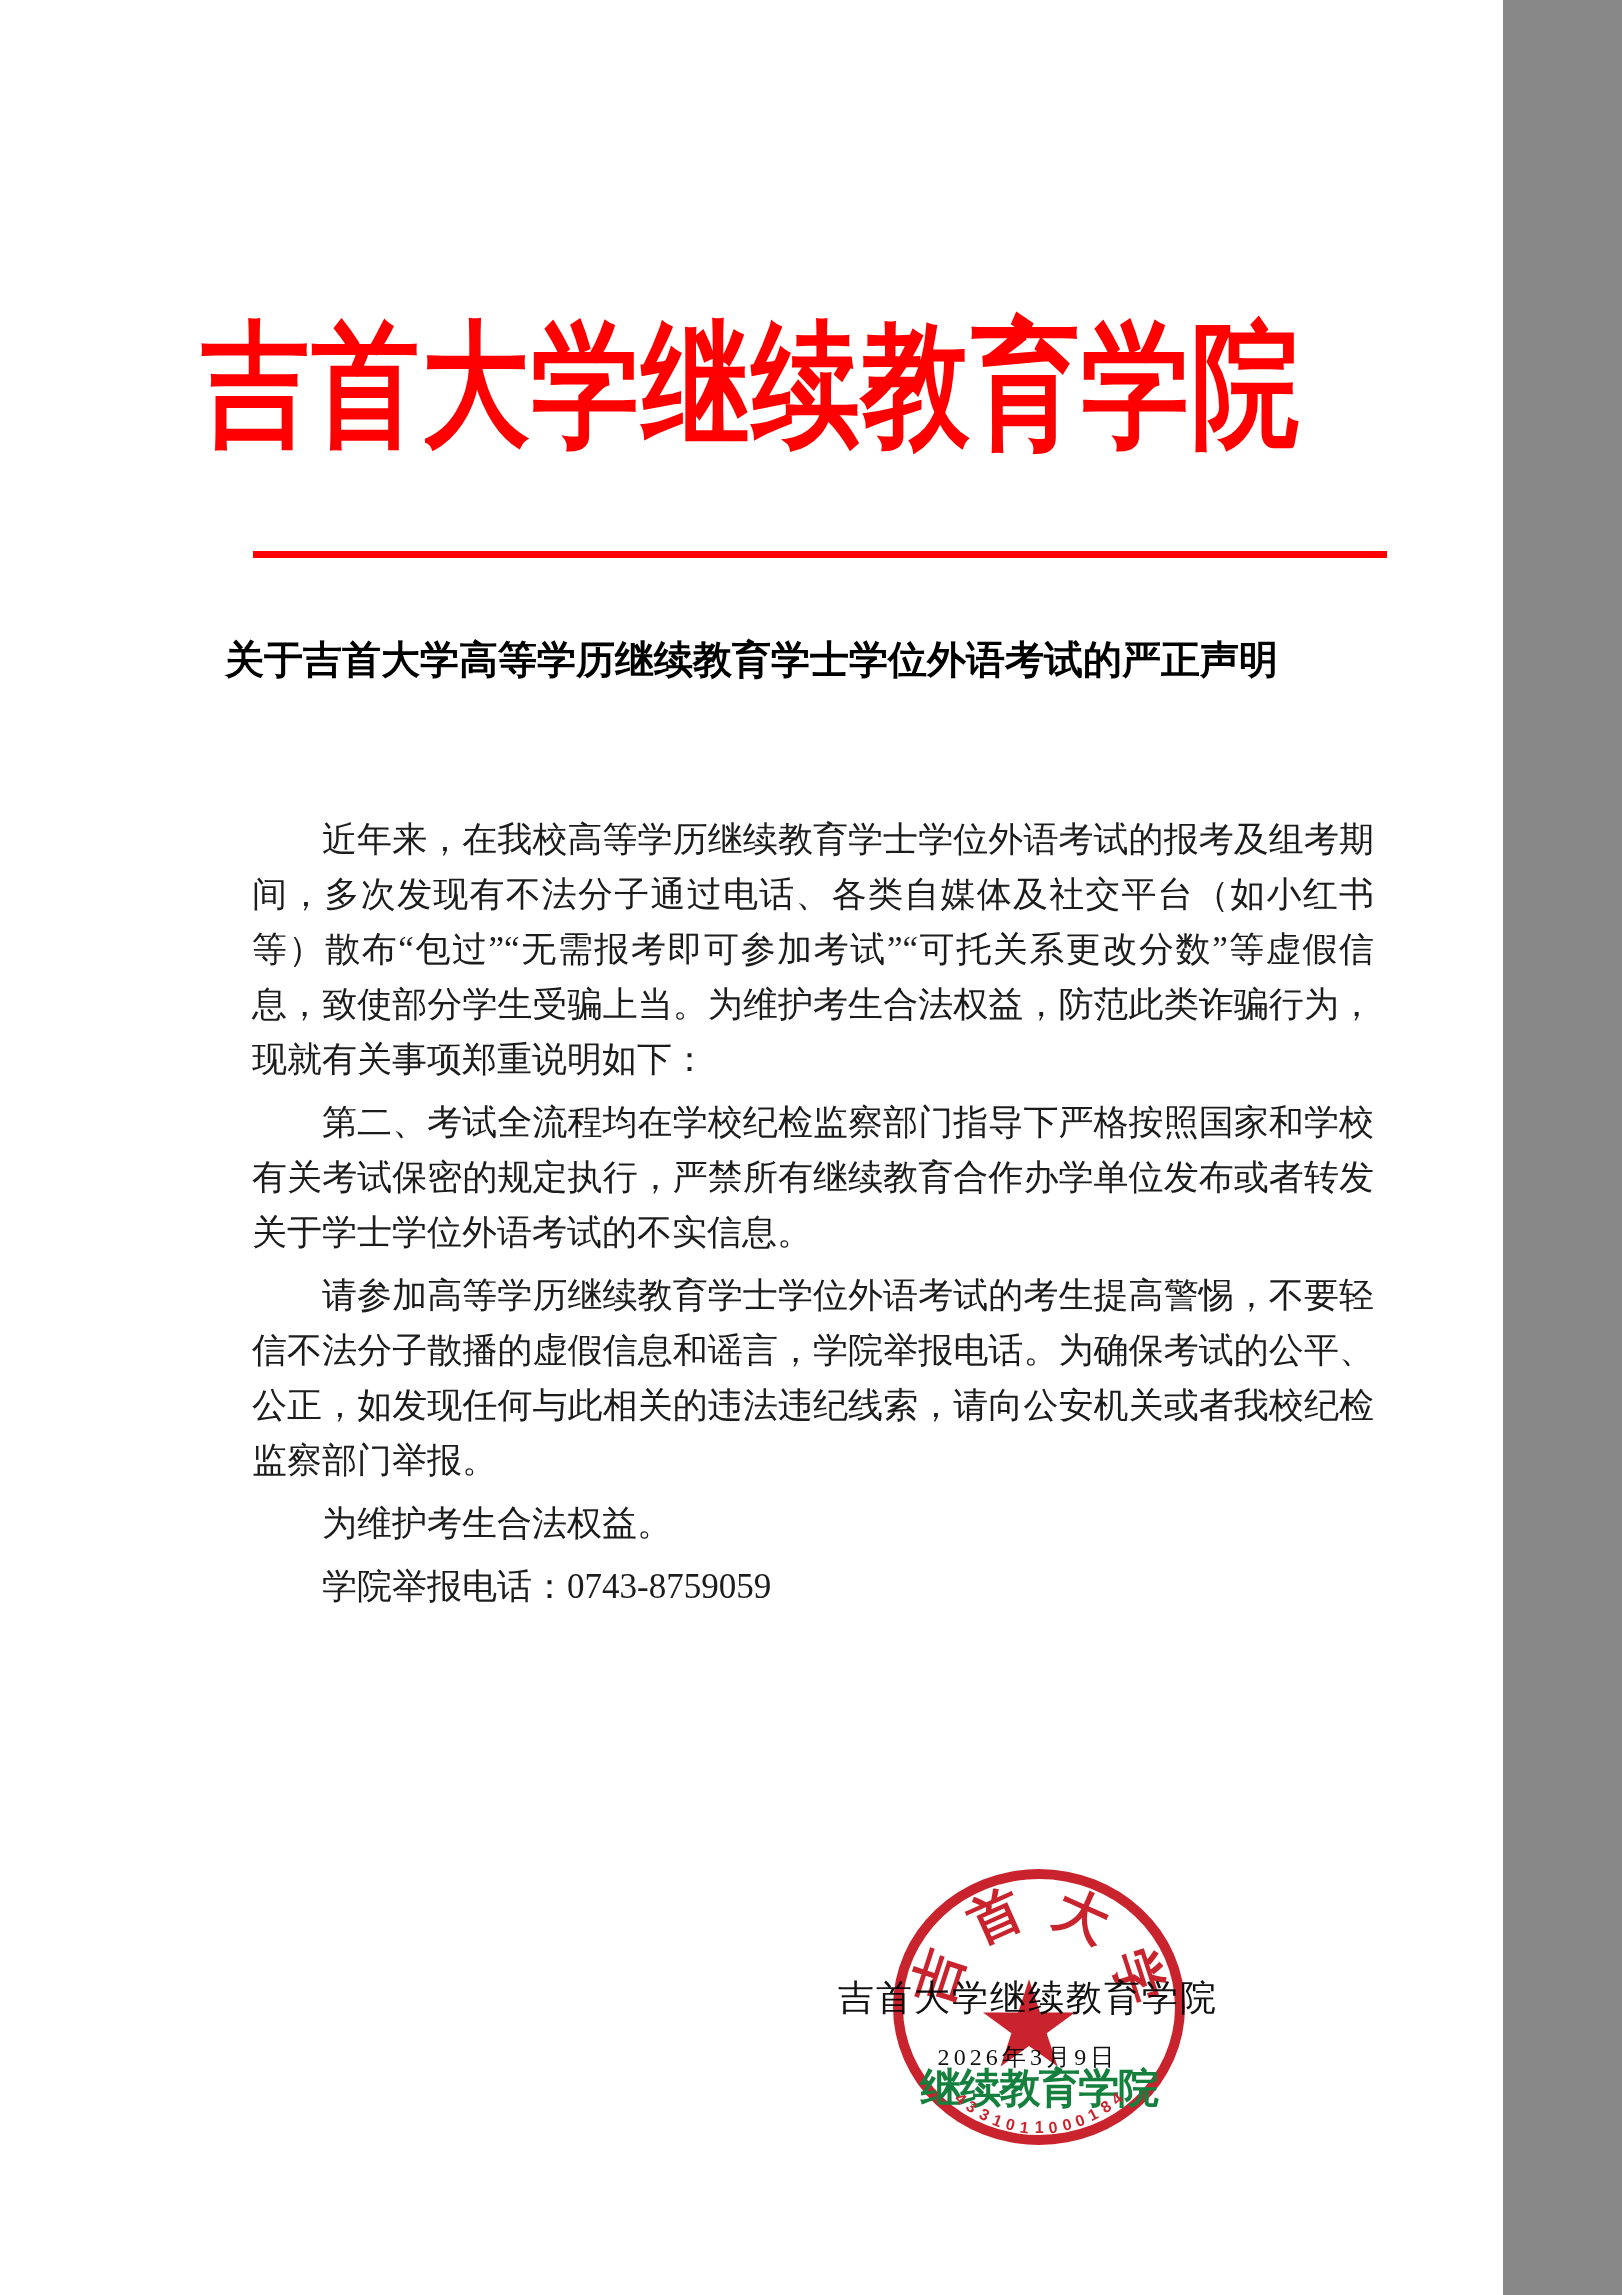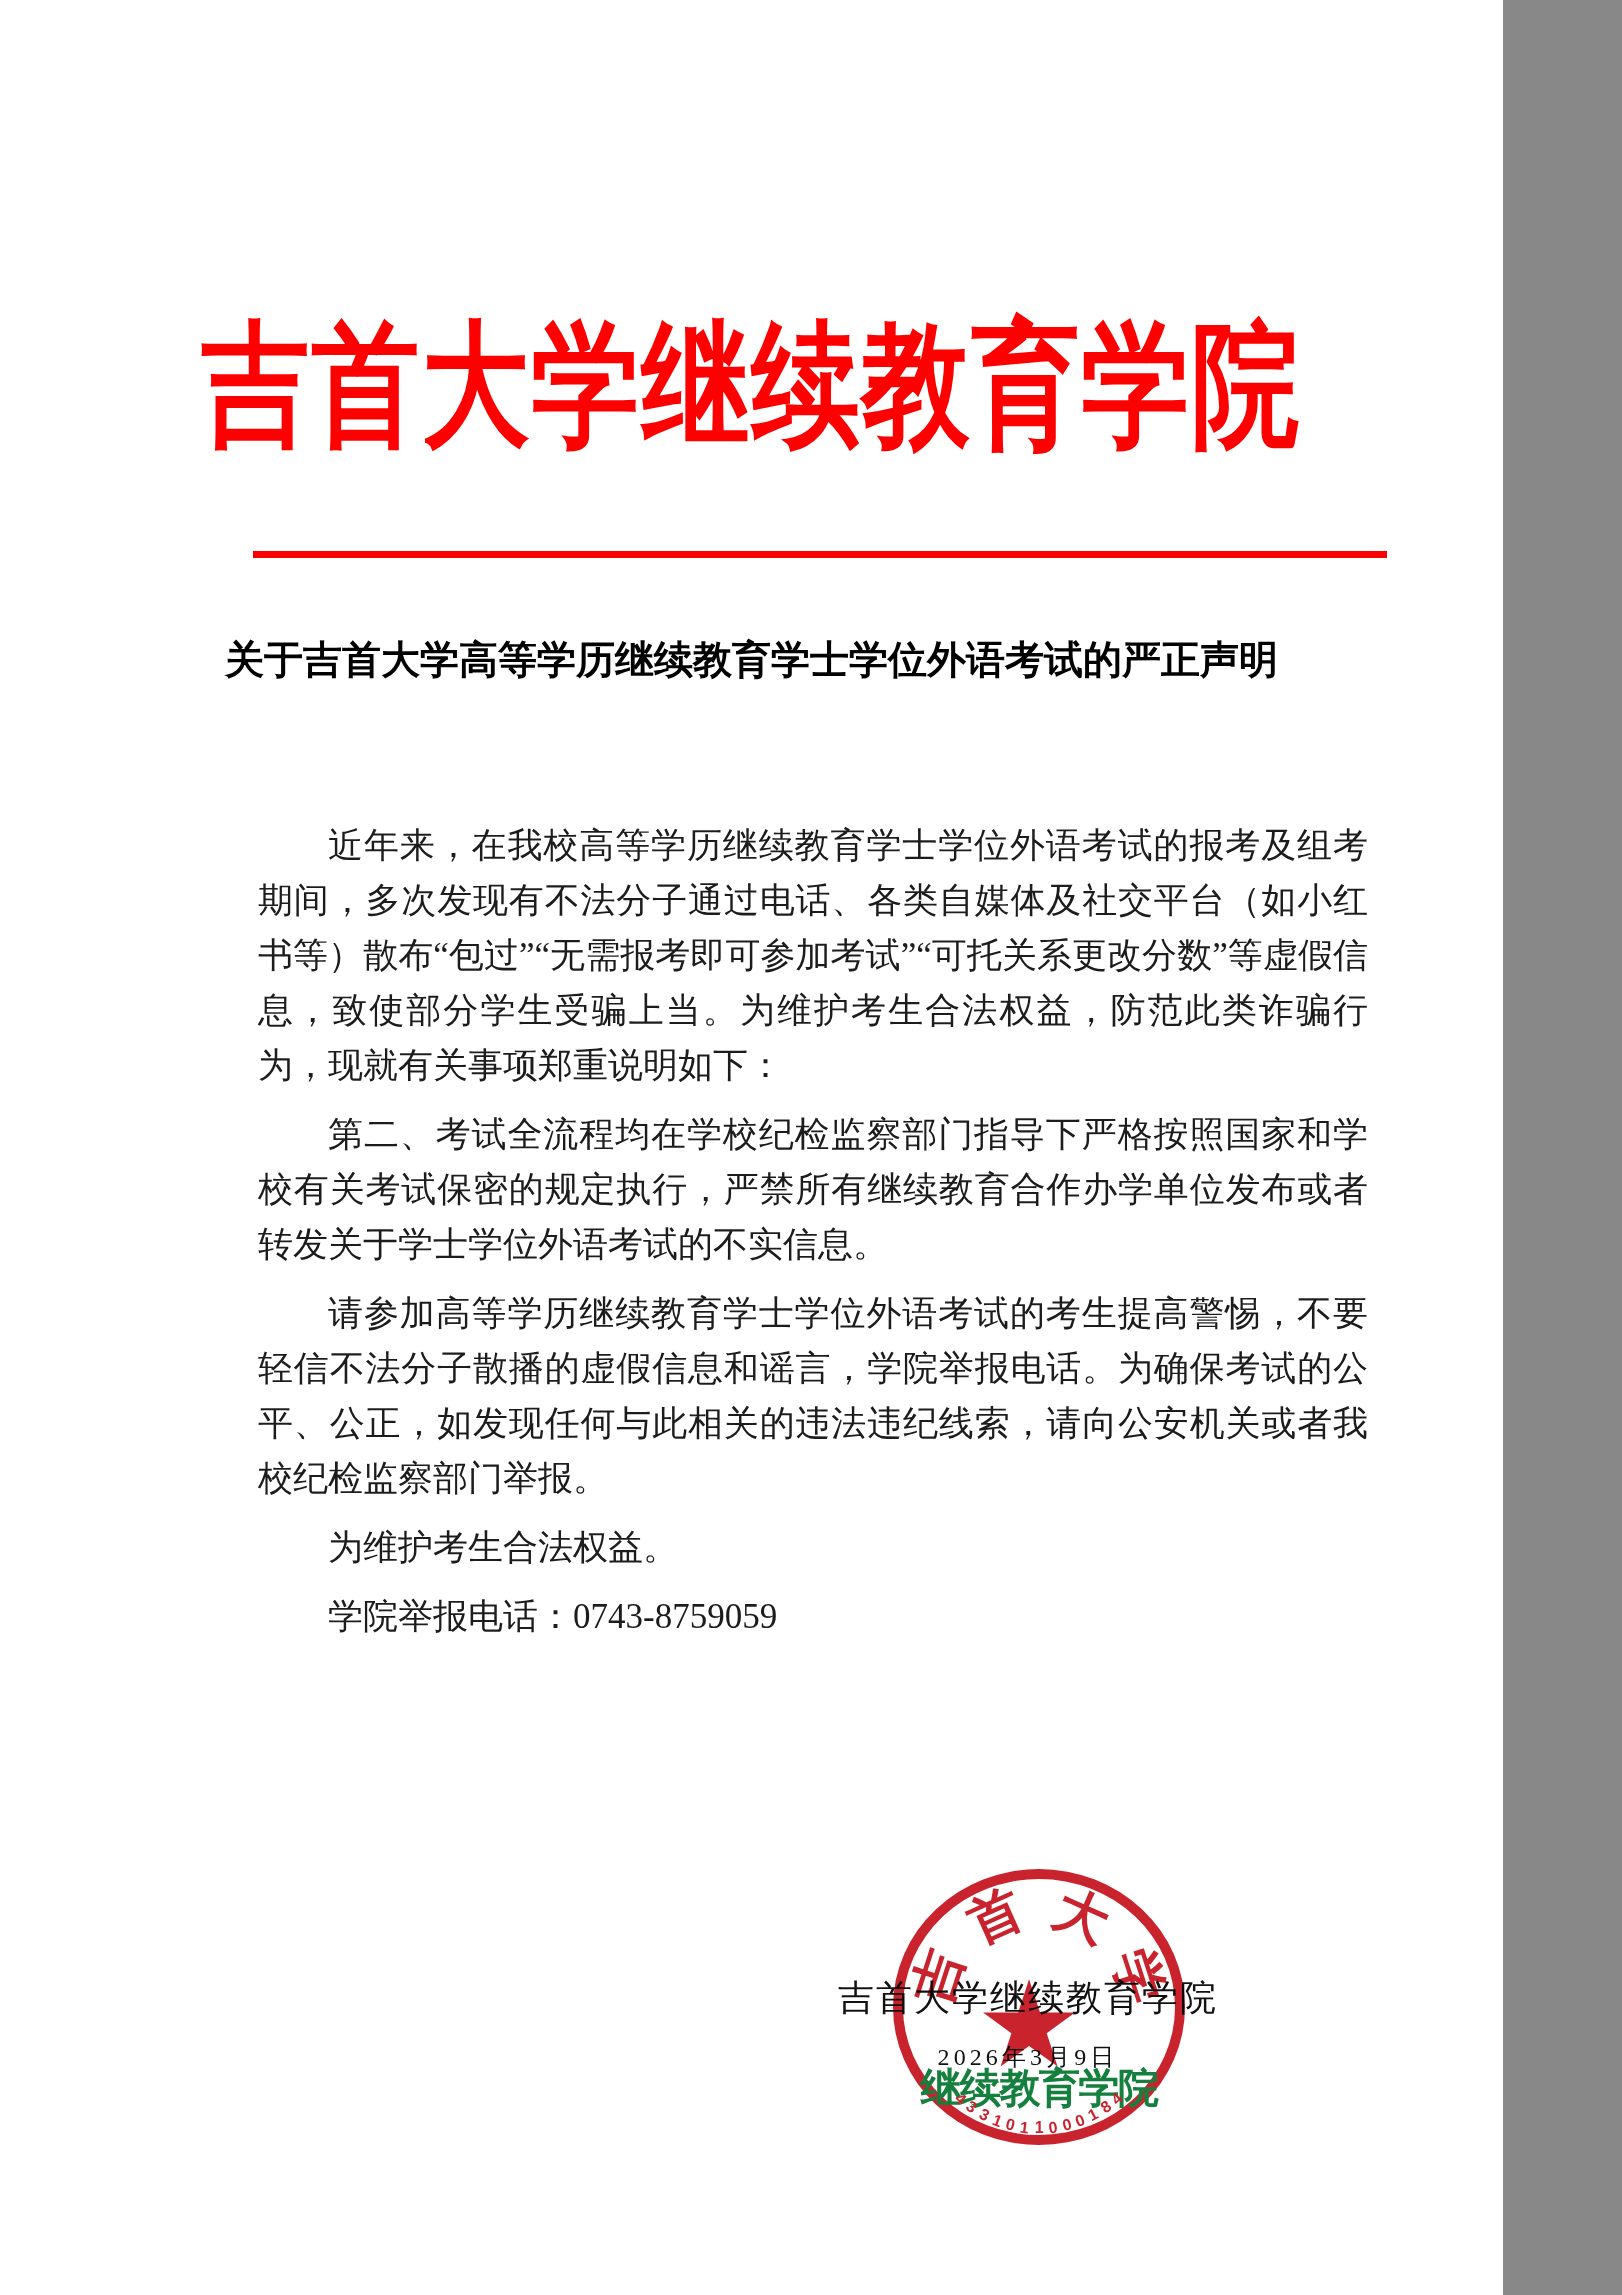--- a/index.html
+++ b/index.html
@@ -27,21 +27,21 @@
     position:absolute;left:0;top:636px;width:100%;height:47px;
     line-height:47px;text-align:center;
     font-size:39px;font-weight:bold;color:#000000;white-space:nowrap;
   }
   
   .body-text{
     position:absolute;left:244px;top:804px;width:1138px;
     font-size:35px;line-height:55px;color:#1c1c1c;
     text-align:justify;
   }
-  .body-text p{margin:14px;text-indent:70px;}
+  .body-text p{margin:8px;text-indent:70px;}
   
   .signature{
     position:absolute;left:803px;top:1975px;width:450px;height:46px;
     line-height:46px;text-align:center;
     font-size:36px;color:#111;letter-spacing:2px;white-space:nowrap;
   }
   .sig-date{
     position:absolute;left:872px;top:2035px;width:312px;height:44px;
     line-height:44px;text-align:center;
     font-size:24px;color:#111;letter-spacing:4.1px;white-space:nowrap;

